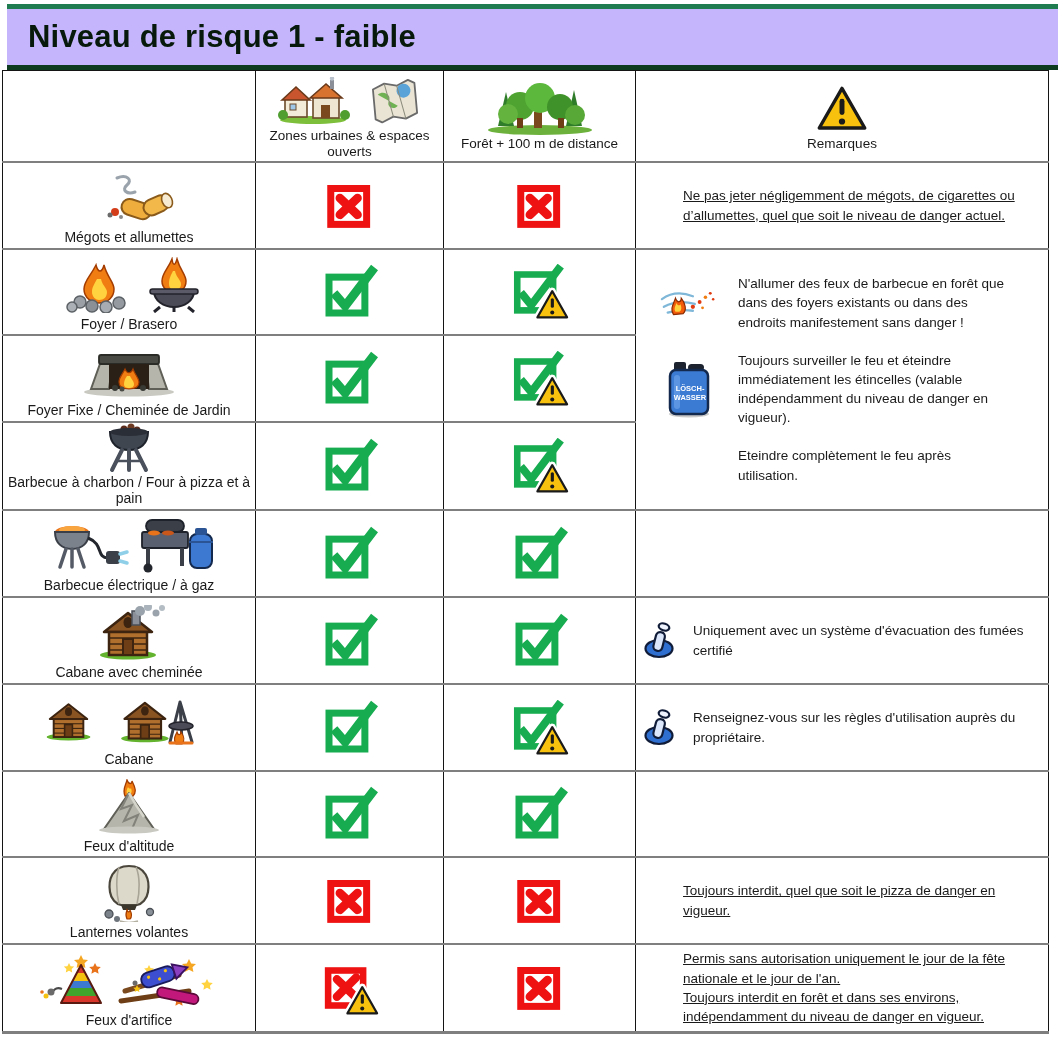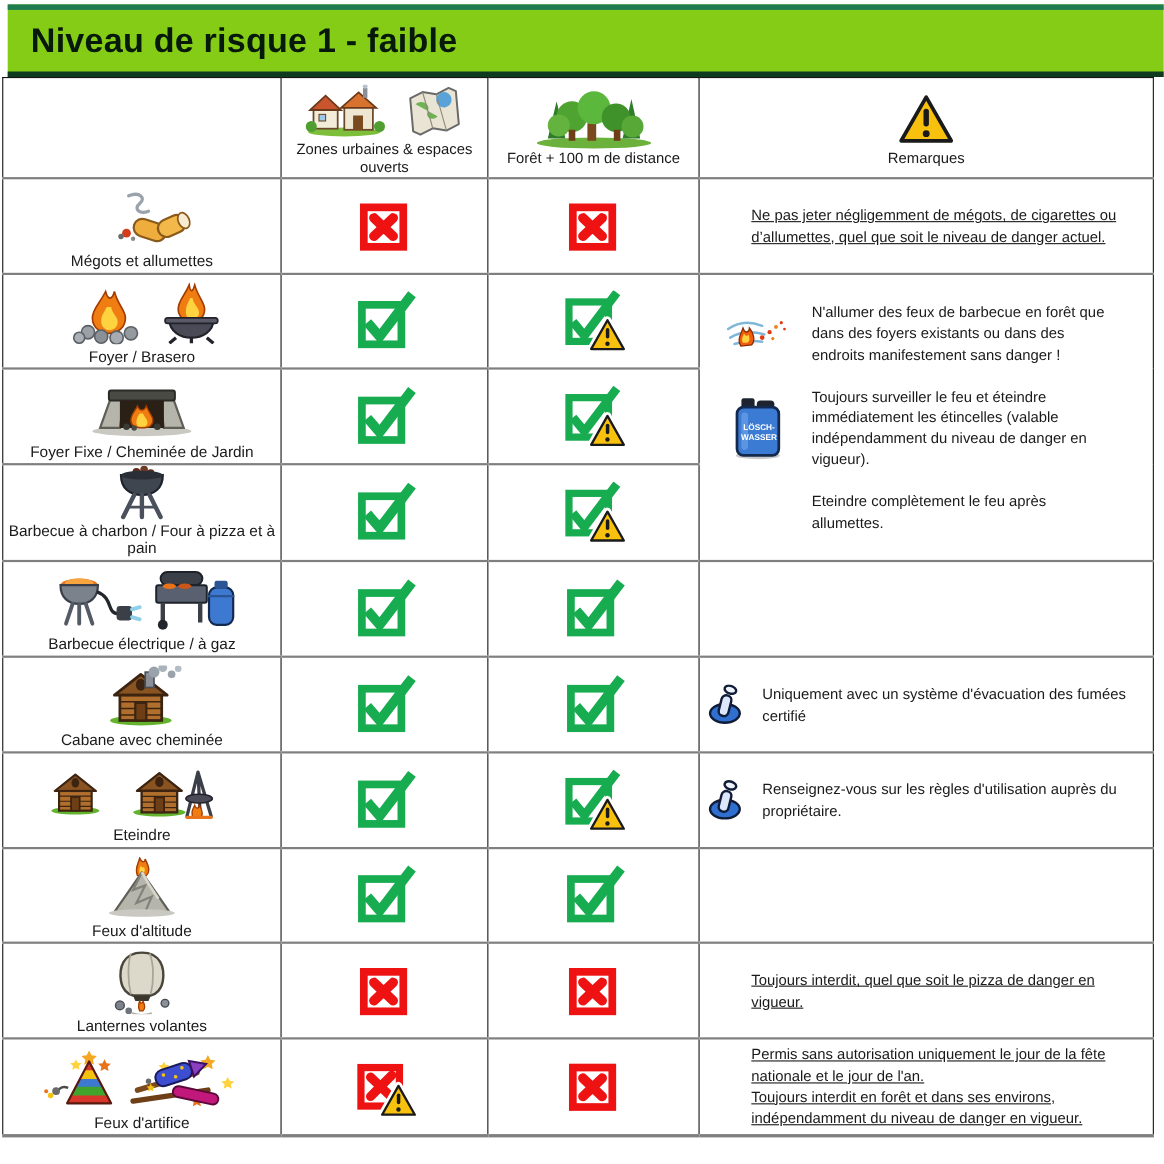--- a/index.html
+++ b/index.html
@@ -1,19 +1,19 @@
 <!DOCTYPE html>
 <html><head>
 <meta charset="utf-8">
 <style>
   html,body{margin:0;padding:0;background:#fff;}
   body{width:1058px;height:1058px;font-family:"Liberation Sans",sans-serif;color:#1a1a1a;overflow:hidden;}
 
   
-  .titlebar{margin:4px 0 0 7px;height:56px;background:#84cc16;border-top:5px solid #1f7c50;border-bottom:5px solid #0e3a20;display:flex;align-items:center;}
+  .titlebar{margin:4px 0 0 7px;height:56px;background:#c4b5fd;border-top:5px solid #1f7c50;border-bottom:5px solid #0e3a20;display:flex;align-items:center;}
   .titlebar .title{font-size:31px;font-weight:bold;color:#06190a;padding-left:21px;letter-spacing:.2px;}
 
   
   table{border-collapse:collapse;table-layout:fixed;width:1046px;margin-left:2px;}
   td{border-left:1px solid #141414;border-right:1px solid #141414;border-top:2px solid #7f7f7f;border-bottom:2px solid #7f7f7f;padding:0;vertical-align:middle;overflow:hidden;}
   tr.hdr td{border-top:1px solid #141414;}
   tr.last td{border-bottom:3px solid #7f7f7f;}
 
   
   .hcell{height:85px;text-align:center;}
@@ -264,21 +264,21 @@
               <rect x="4" y="10" width="38" height="44" rx="6" fill="#3b7bd4" stroke="#14294e" stroke-width="2.5"></rect>
               <rect x="8" y="15" width="6" height="34" rx="3" fill="#6ba3e8" opacity=".7"></rect>
               <text x="24" y="31" font-size="7.5" font-weight="bold" fill="#fff" text-anchor="middle" font-family="Liberation Sans, sans-serif">LÖSCH-</text>
               <text x="24" y="40" font-size="7.5" font-weight="bold" fill="#fff" text-anchor="middle" font-family="Liberation Sans, sans-serif">WASSER</text>
             </svg>
           </span>
           <p>Toujours surveiller le feu et éteindre immédiatement les étincelles (valable indépendamment du niveau de danger en vigueur).</p>
         </div>
         <div class="mrow">
           <span class="mic"></span>
-          <p>Eteindre complètement le feu après allumettes.</p>
+          <p>Eteindre complètement le feu après utilisation.</p>
         </div>
       </div>
     </td>
   </tr>
 
   <tr style="height:87px">
     <td class="lcell">
       <div class="inner">
         <span class="art">
           <svg width="120" height="52" viewBox="0 0 120 52">
@@ -414,21 +414,21 @@
                 </g>
             <g transform="translate(82,4) scale(0.85)">
                   <use href="#ic-cabin"></use>
                 </g>
             <path d="M146 10 L136 50 M146 10 L158 50 M146 10 L148 50" stroke="#3a3f48" stroke-width="3" stroke-linecap="round"></path>
             <ellipse cx="147" cy="34" rx="12" ry="4" fill="#4b4b58" stroke="#23232c" stroke-width="1.5"></ellipse>
             <path d="M142 52 C139 47 141 44 143 40 C144 44 147 43 147 40 C150 44 151 49 148 52 Z" fill="#f07d12" stroke="#a33c00" stroke-width="1.2"></path>
             <path d="M136 51 L158 51" stroke="#e8731a" stroke-width="3" stroke-linecap="round"></path>
           </svg>
         </span>
-        <div class="ltxt">Eteindre</div>
+        <div class="ltxt">Cabane</div>
       </div>
     </td>
     <td class="scell"><span><svg class="stic" viewBox="0 0 66 64">
               <use href="#ic-allowed"></use>
             </svg></span></td>
     <td class="scell"><span><svg class="stic" viewBox="0 0 66 64">
               <use href="#ic-allowed-warning"></use>
             </svg></span></td>
     <td class="rcell">
       <div class="inforow">

